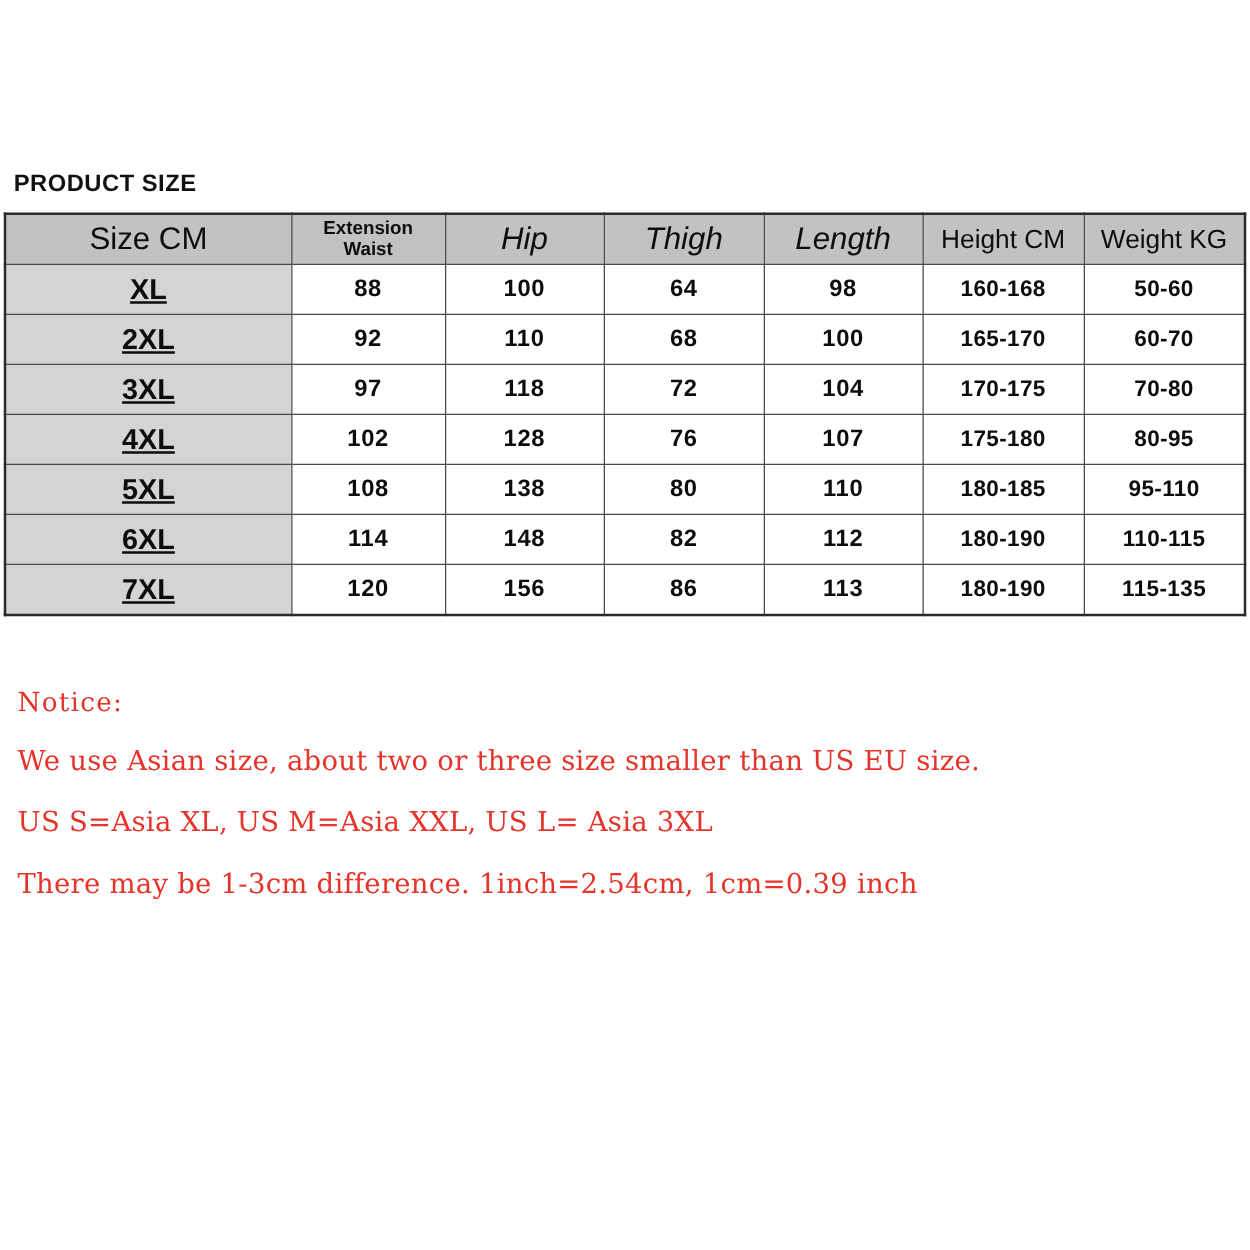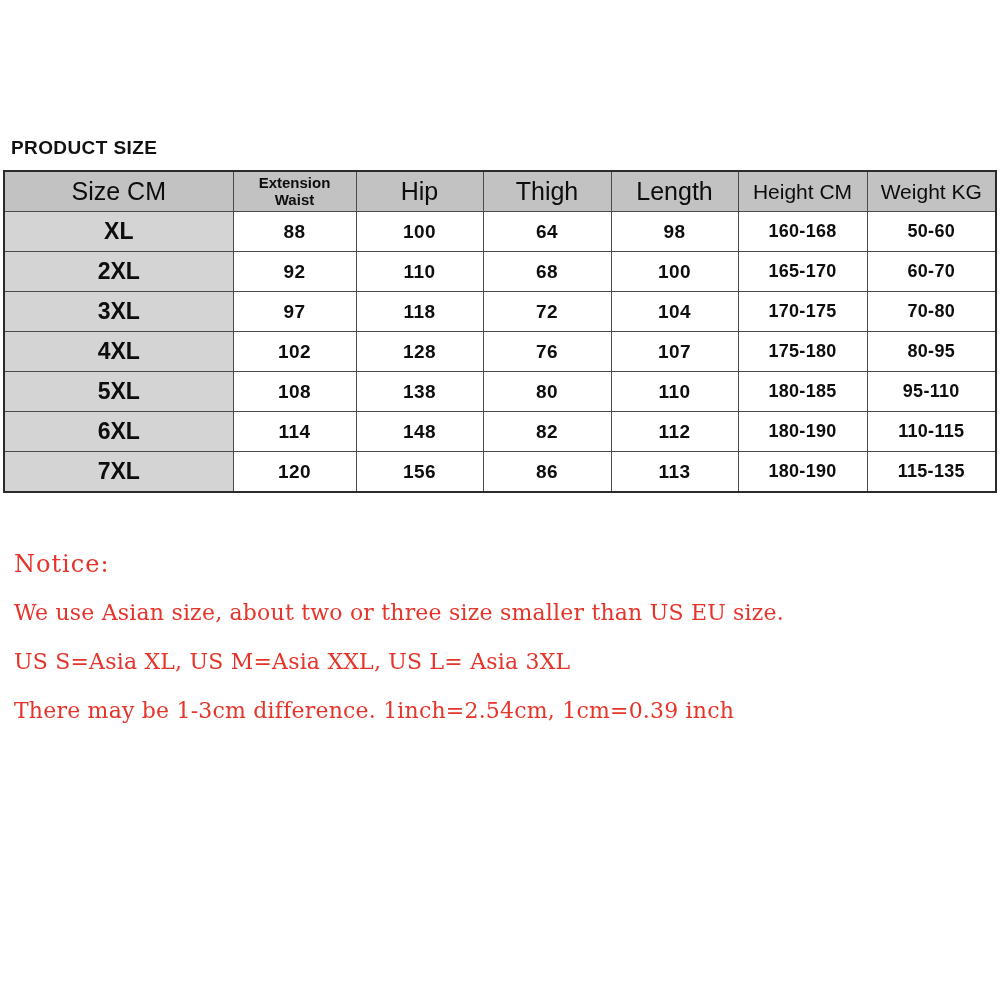--- a/index.html
+++ b/index.html
@@ -56,20 +56,21 @@
     font-weight: normal;
     border-bottom: 2px solid #2b2b2b;
   }
   th.h-size {
     font-size: 25px;
     font-family: "Liberation Sans", sans-serif;
   }
   th.h-big {
     font-size: 25px;
     font-family: "Liberation Sans", sans-serif;
+    font-style: italic;
   }
   th.h-med {
     font-size: 21px;
     font-family: "Liberation Sans", sans-serif;
   }
   th.h-two-line {
     font-size: 15px;
     font-weight: bold;
     line-height: 1.08;
     font-family: "Liberation Sans", sans-serif;
@@ -77,20 +78,21 @@
   th.h-two-line span {
     display: block;
   }
 
   
   tbody td.c-size {
     background: #d4d4d4;
     font-size: 23px;
     font-weight: bold;
     font-family: "Liberation Sans", sans-serif;
+    text-decoration: underline;
   }
   tbody td.c-val {
     background: #ffffff;
     font-size: 19px;
     font-weight: bold;
     font-family: "Liberation Sans", sans-serif;
     letter-spacing: 0.5px;
   }
   tbody td.c-range {
     background: #ffffff;
@@ -111,21 +113,21 @@
   
   #notice-block {
     position: absolute;
     left: 14px;
     top: 552px;
     width: 980px;
     color: #e5342a;
     font-family: "DejaVu Serif", "Liberation Serif", serif;
   }
   .notice-heading {
-    font-size: 24px;
+    font-size: 21px;
     line-height: 1.0;
     margin: 0 0 26px 0;
     letter-spacing: 1px;
     white-space: nowrap;
   }
   .notice-line {
     font-size: 22px;
     line-height: 1.0;
     margin: 0 0 27px 0;
     letter-spacing: 0.2px;

